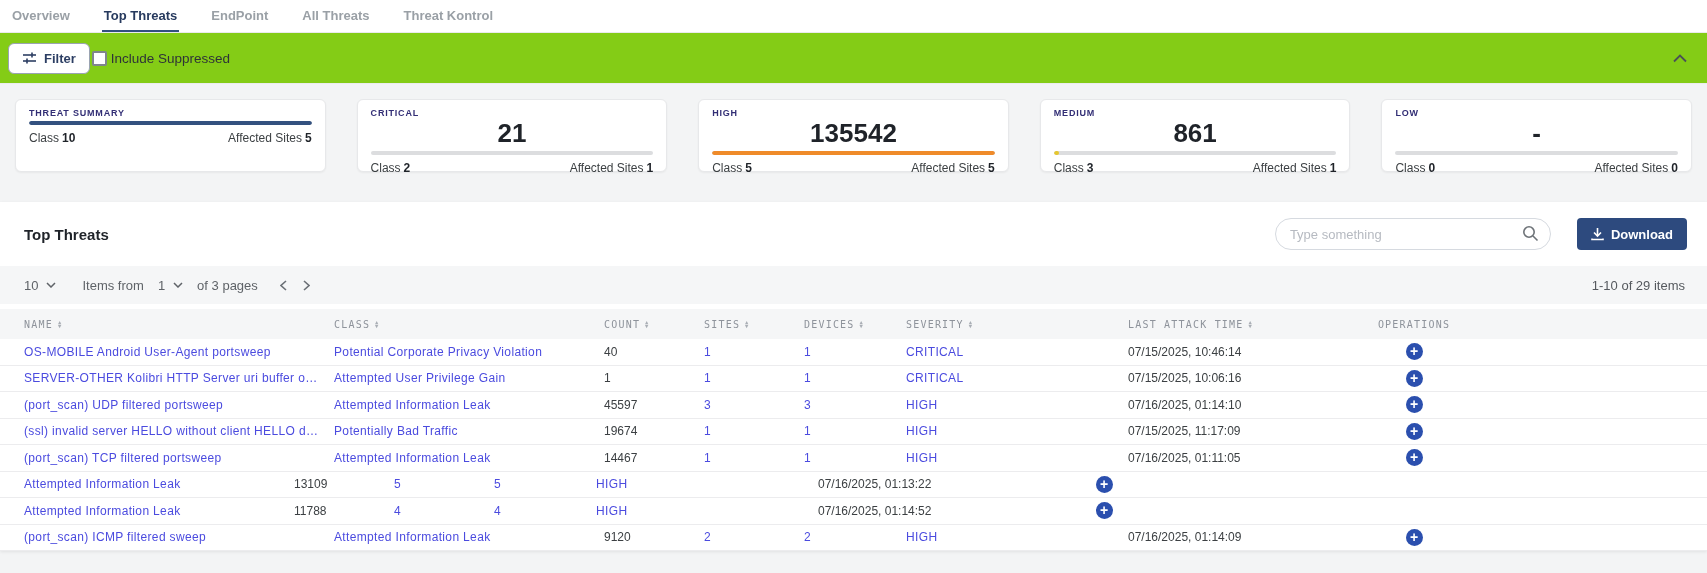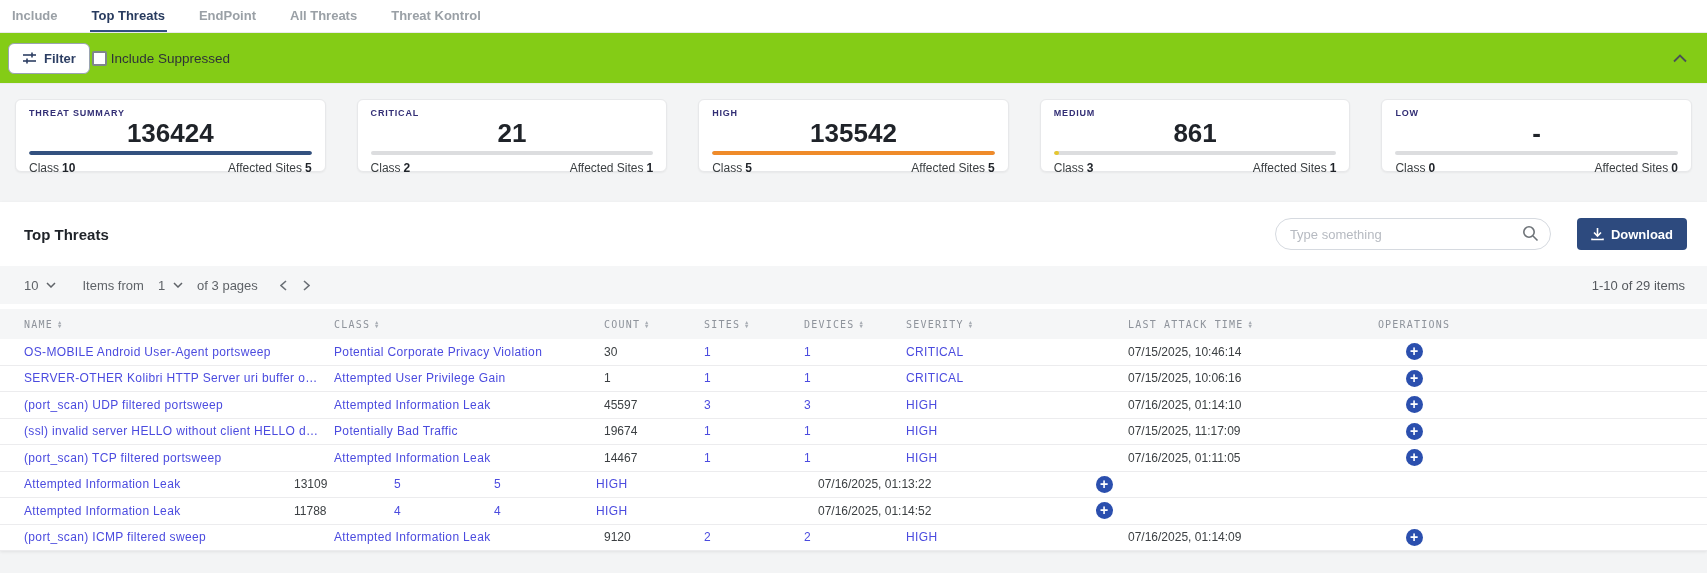--- a/index.html
+++ b/index.html
@@ -86,21 +86,21 @@
   .plus-btn { width:17px; height:17px; border-radius:50%; background:#2b4fae; color:#fff;
     font-size:14px; line-height:16px; text-align:center; font-weight:bold; cursor:pointer; }
 </style>
 </head>
 <body>
 
 <div>
 
   <div class="tabs-bar">
     <div class="tabs">
-      <div class="tab">Include</div>
+      <div class="tab">Overview</div>
       <div class="tab active">Top Threats</div>
       <div class="tab">EndPoint</div>
       <div class="tab">All Threats</div>
       <div class="tab">Threat Kontrol</div>
     </div>
   </div>
 
   <div class="filter-bar">
     <button class="filter-btn">
       <svg width="15" height="14" viewBox="0 0 15 14" fill="none" stroke="#2c3e63" stroke-width="1.6">
@@ -118,21 +118,20 @@
     <span class="collapse">
       <svg width="14" height="9" viewBox="0 0 14 9" fill="none" stroke="#4a5057" stroke-width="1.8">
           <polyline points="1,7.5 7,1.5 13,7.5"></polyline>
         </svg>
     </span>
   </div>
 
   <div class="cards-row">
     <div class="card">
       <div class="card-label">THREAT SUMMARY</div>
-      <div class="card-value">136424</div>
       <div class="card-bar">
           <div class="card-bar-fill" style="width: 100%; background: rgb(51, 81, 127);"></div>
         </div>
       <div class="card-foot">
         <span><span>Class</span><b>10</b></span>
         <span><span>Affected Sites</span><b>5</b></span>
       </div>
     </div>
     <div class="card">
       <div class="card-label">CRITICAL</div>
@@ -287,21 +286,21 @@
         </div>
       <div class="hcell c-ops">
           <span>OPERATIONS</span>
         </div>
     </div>
 
     <div>
       <div class="trow">
         <div class="link c-name">OS-MOBILE Android User-Agent portsweep</div>
         <div class="link c-class">Potential Corporate Privacy Violation</div>
-        <div class="plain c-count">30</div>
+        <div class="plain c-count">40</div>
         <div class="link c-sites">1</div>
         <div class="link c-devices">1</div>
         <div class="link c-sev">CRITICAL</div>
         <div class="plain c-time">07/15/2025, 10:46:14</div>
         <div class="c-ops">
             <div class="plus-btn">+</div>
           </div>
       </div>
       <div class="trow">
         <div class="link c-name">SERVER-OTHER Kolibri HTTP Server uri buffer overfl...</div>

